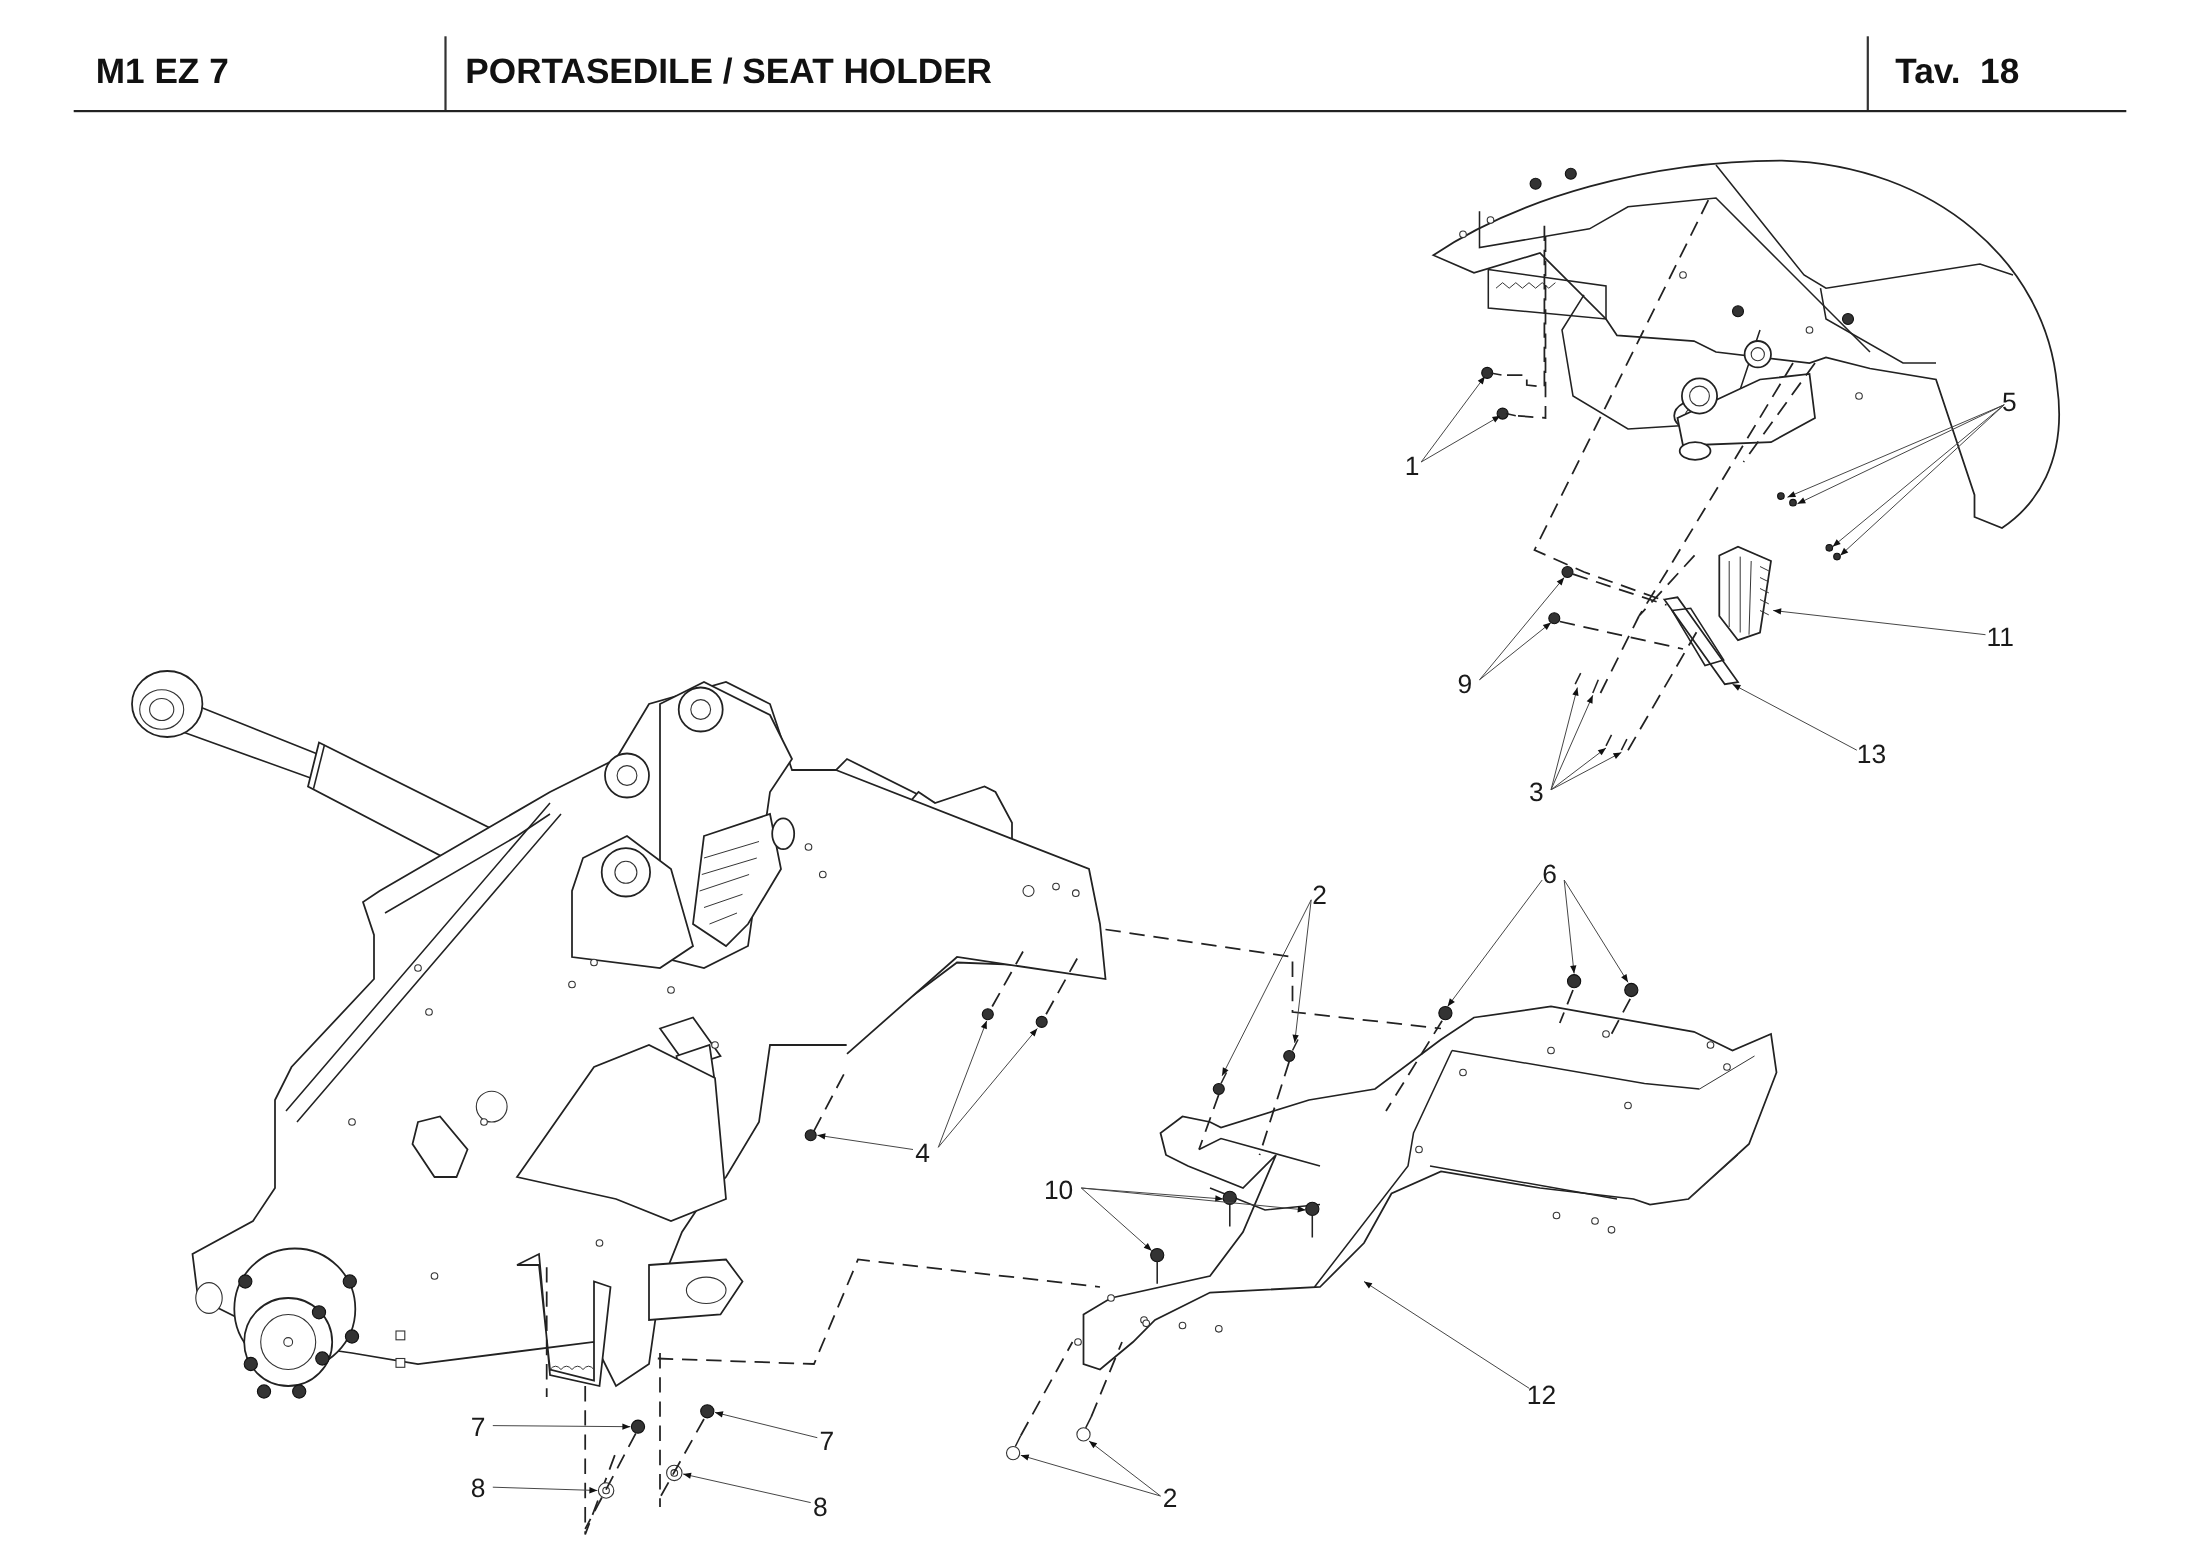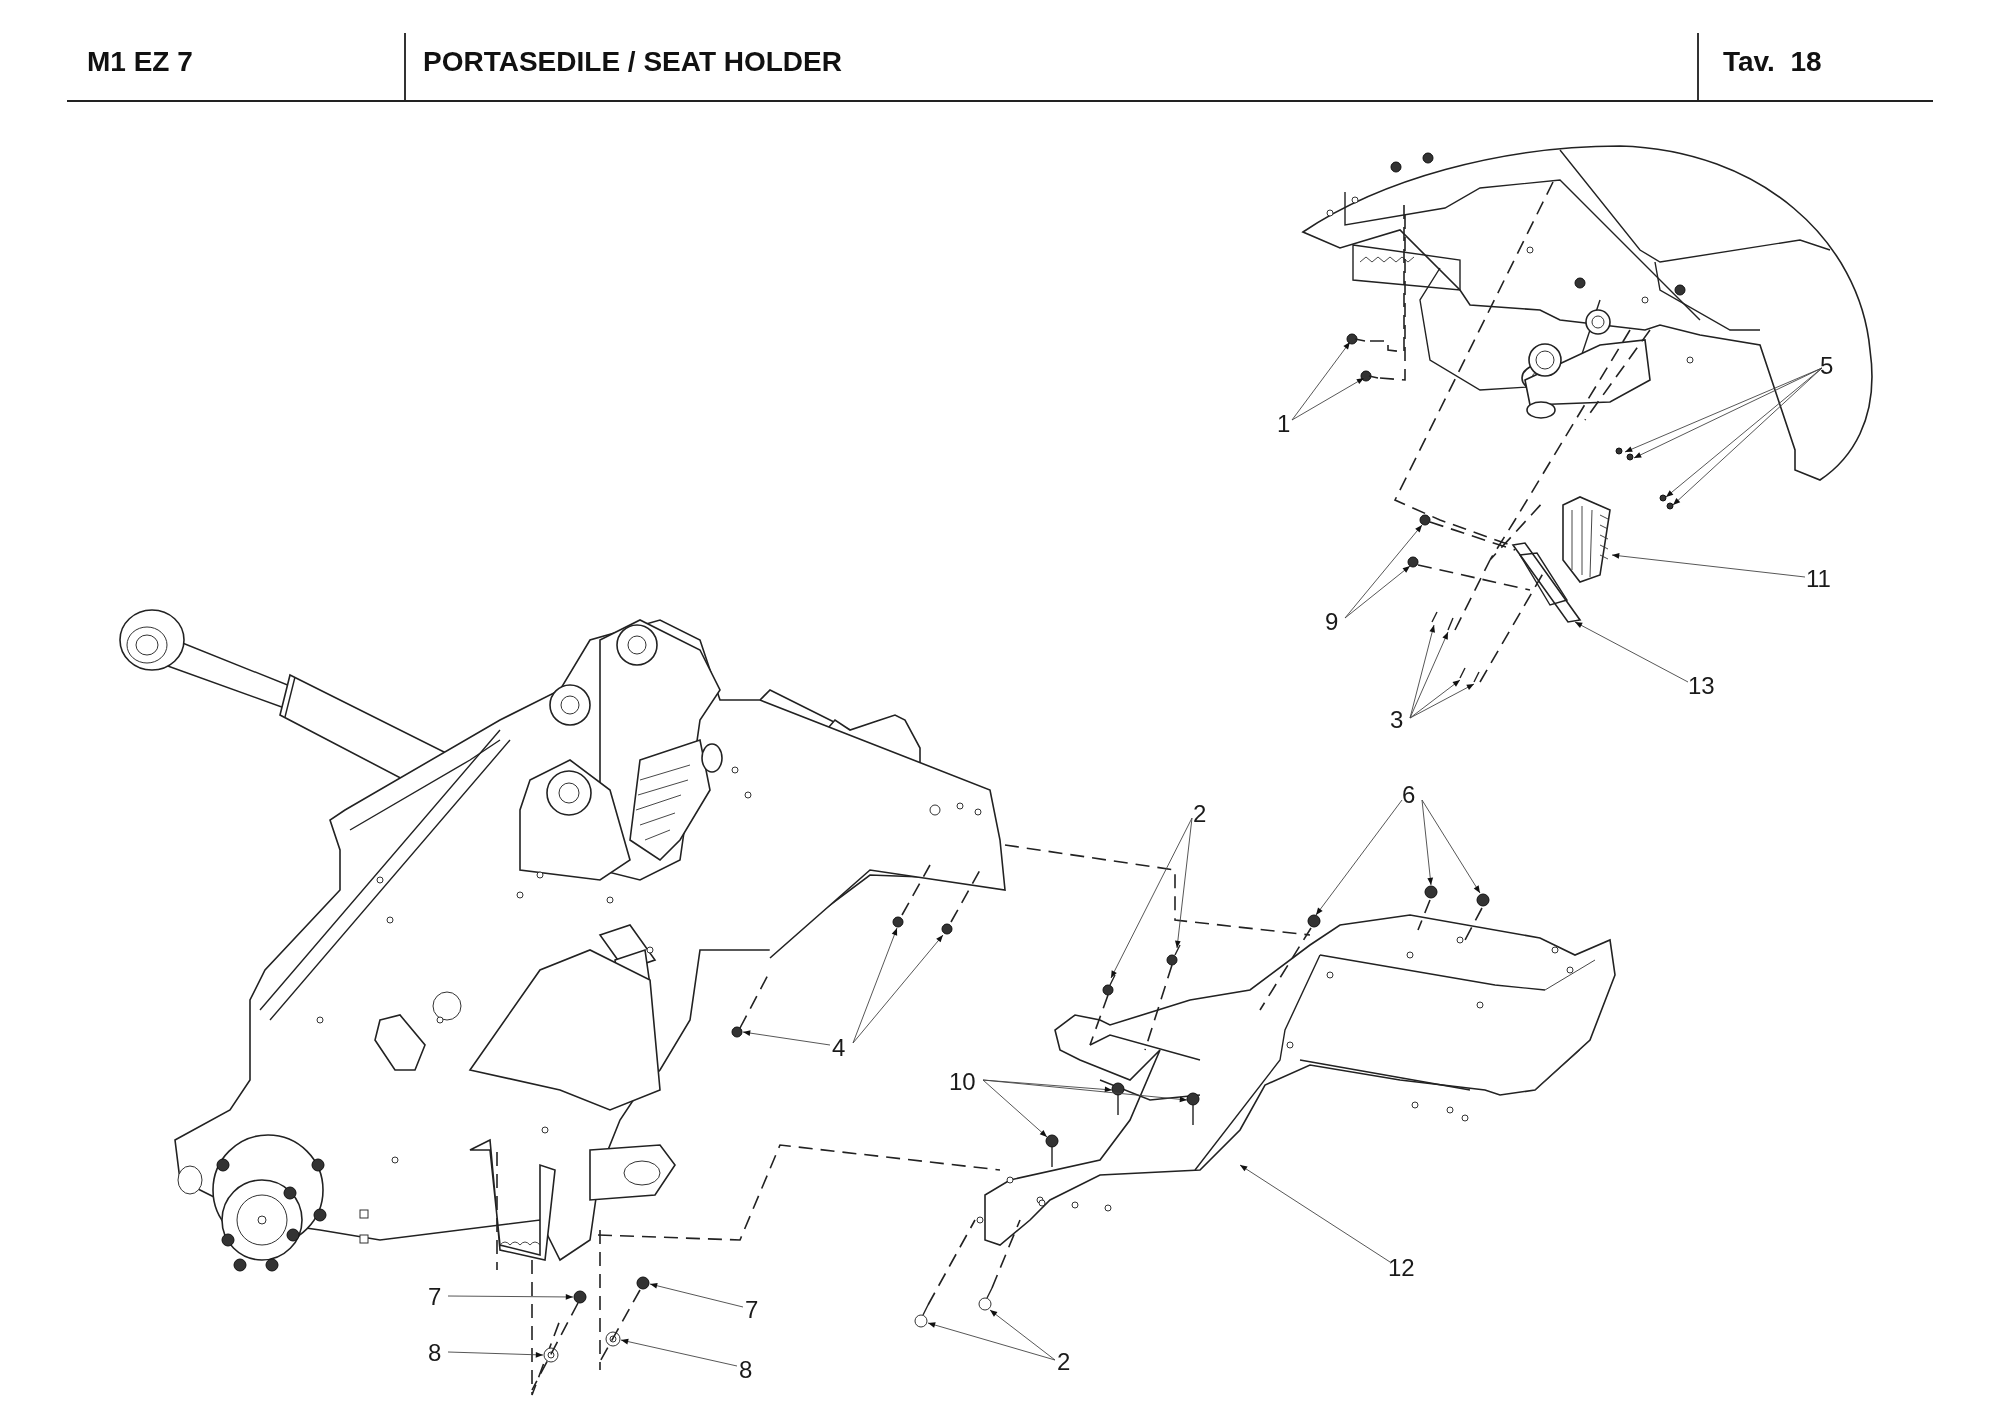--- a/index.html
+++ b/index.html
@@ -1,18 +1,18 @@
 <!DOCTYPE html>
 <html><head>
 <meta charset="utf-8">
 <style>
   html, body { margin: 0; padding: 0; background: #ffffff; }
   body { width: 2000px; height: 1414px; position: relative; overflow: hidden;
          font-family: "Liberation Sans", sans-serif; color: #111; }
-  .hdr-text { position: absolute; top: 46px; font-size: 28px; font-weight: bold;
+  .hdr-text { position: absolute; top: 46px; font-size: 32px; font-weight: bold;
               letter-spacing: 0px; color: #111; white-space: nowrap; }
   .hdr-rule { position: absolute; left: 67px; top: 100px; width: 1866px; height: 2px; background: #222; }
   .hdr-div { position: absolute; top: 33px; width: 1.5px; height: 68px; background: #333; }
   svg#drawing { position: absolute; left: 0; top: 0; }
   .callout { font-family: "Liberation Sans", sans-serif; font-size: 24px; fill: #1a1a1a; }
   .ln { stroke: #222; stroke-width: 1.4; fill: none; }
   .thin { stroke: #333; stroke-width: 0.9; fill: none; }
   .dash { stroke: #222; stroke-width: 1.6; fill: none; stroke-dasharray: 14 8; }
   .lead { stroke: #444; stroke-width: 0.9; fill: none; }
   .part { fill: #fff; stroke: #222; stroke-width: 1.6; }

